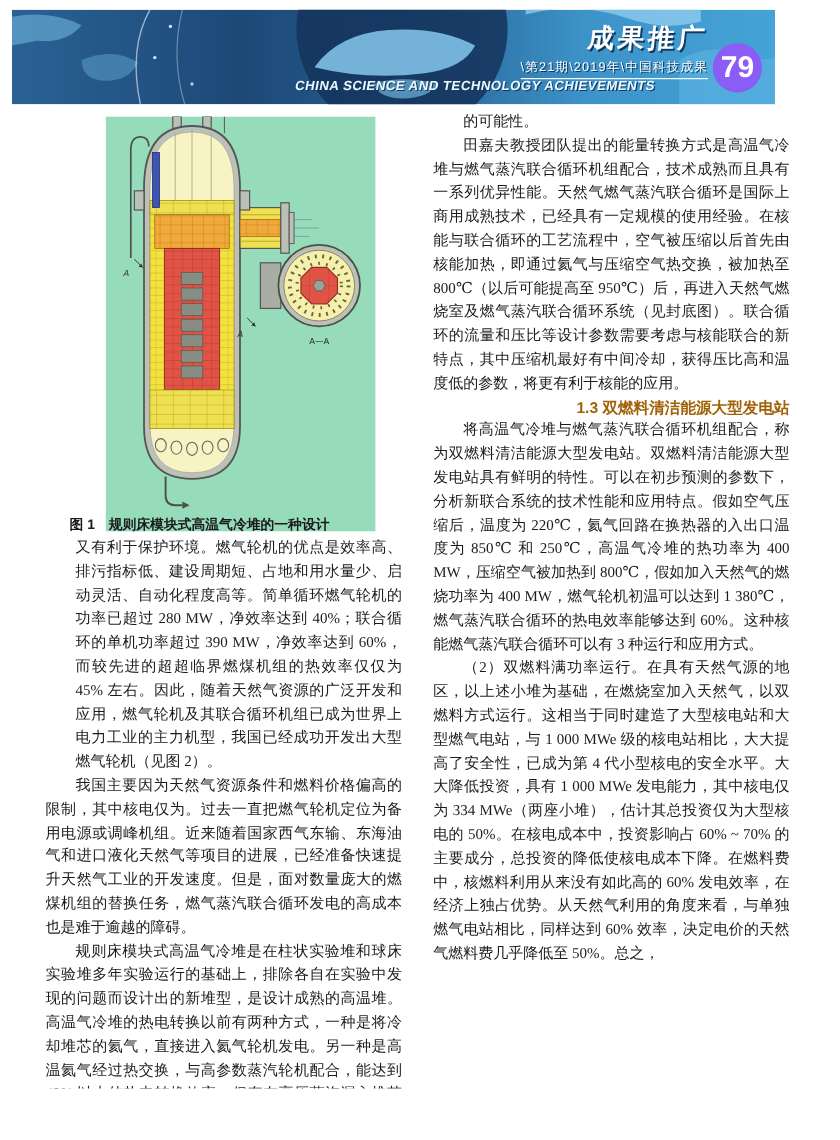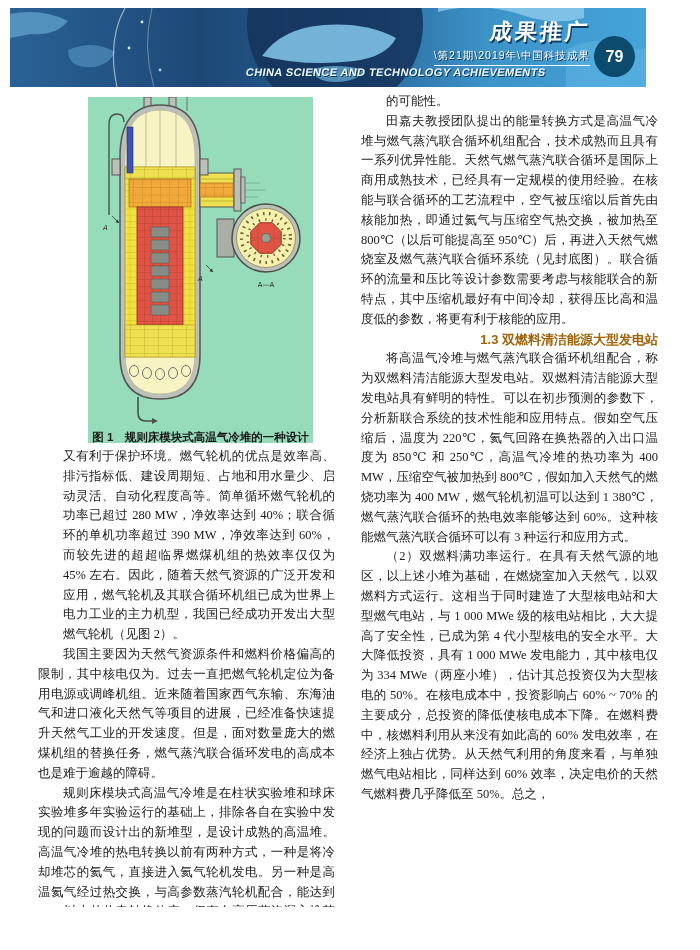--- a/index.html
+++ b/index.html
@@ -26,29 +26,29 @@
     text-shadow:1px 1px 0 #123a60; white-space:nowrap;
   }
   .hdr-eng {
     position:absolute; left:236px; top:58px;
     font-family:"Liberation Sans",sans-serif; font-weight:bold; font-size:11px;
     color:#eef7fd; letter-spacing:.4px; transform:skewX(-10deg);
     text-shadow:1.2px 1.2px 0 #0f3c66; white-space:nowrap;
   }
   .page-badge {
     position:absolute; left:584px; top:28px; width:41px; height:41px;
-    border-radius:50%; background:#0c4a6e; color:#ffffff;
-    font-family:"Liberation Sans",sans-serif; font-weight:bold; font-size:16px;
+    border-radius:50%; background:#8b5cf6; color:#ffffff;
+    font-family:"Liberation Sans",sans-serif; font-weight:bold; font-size:25px;
     display:flex; align-items:center; justify-content:center;
   }
 
   
   .figure { position:absolute; left:88px; top:97px; width:225px; height:346px; }
   .fig-caption {
-    position:absolute; left:58px; top:430px; width:285px; text-align:center;
+    position:absolute; left:58px; top:430px; width:285px; 
     font-family:"Liberation Sans",sans-serif; font-weight:bold; font-size:11.5px;
     color:#1a1a1a; white-space:nowrap;
   }
 
   
   .col {
     position:absolute; width:297px; font-size:12.5px; line-height:19.8px;
     text-align:justify; color:#1b1b1b; overflow:hidden;
   }
   #col-left  { left:38px;  top:447px; height:460px; }

